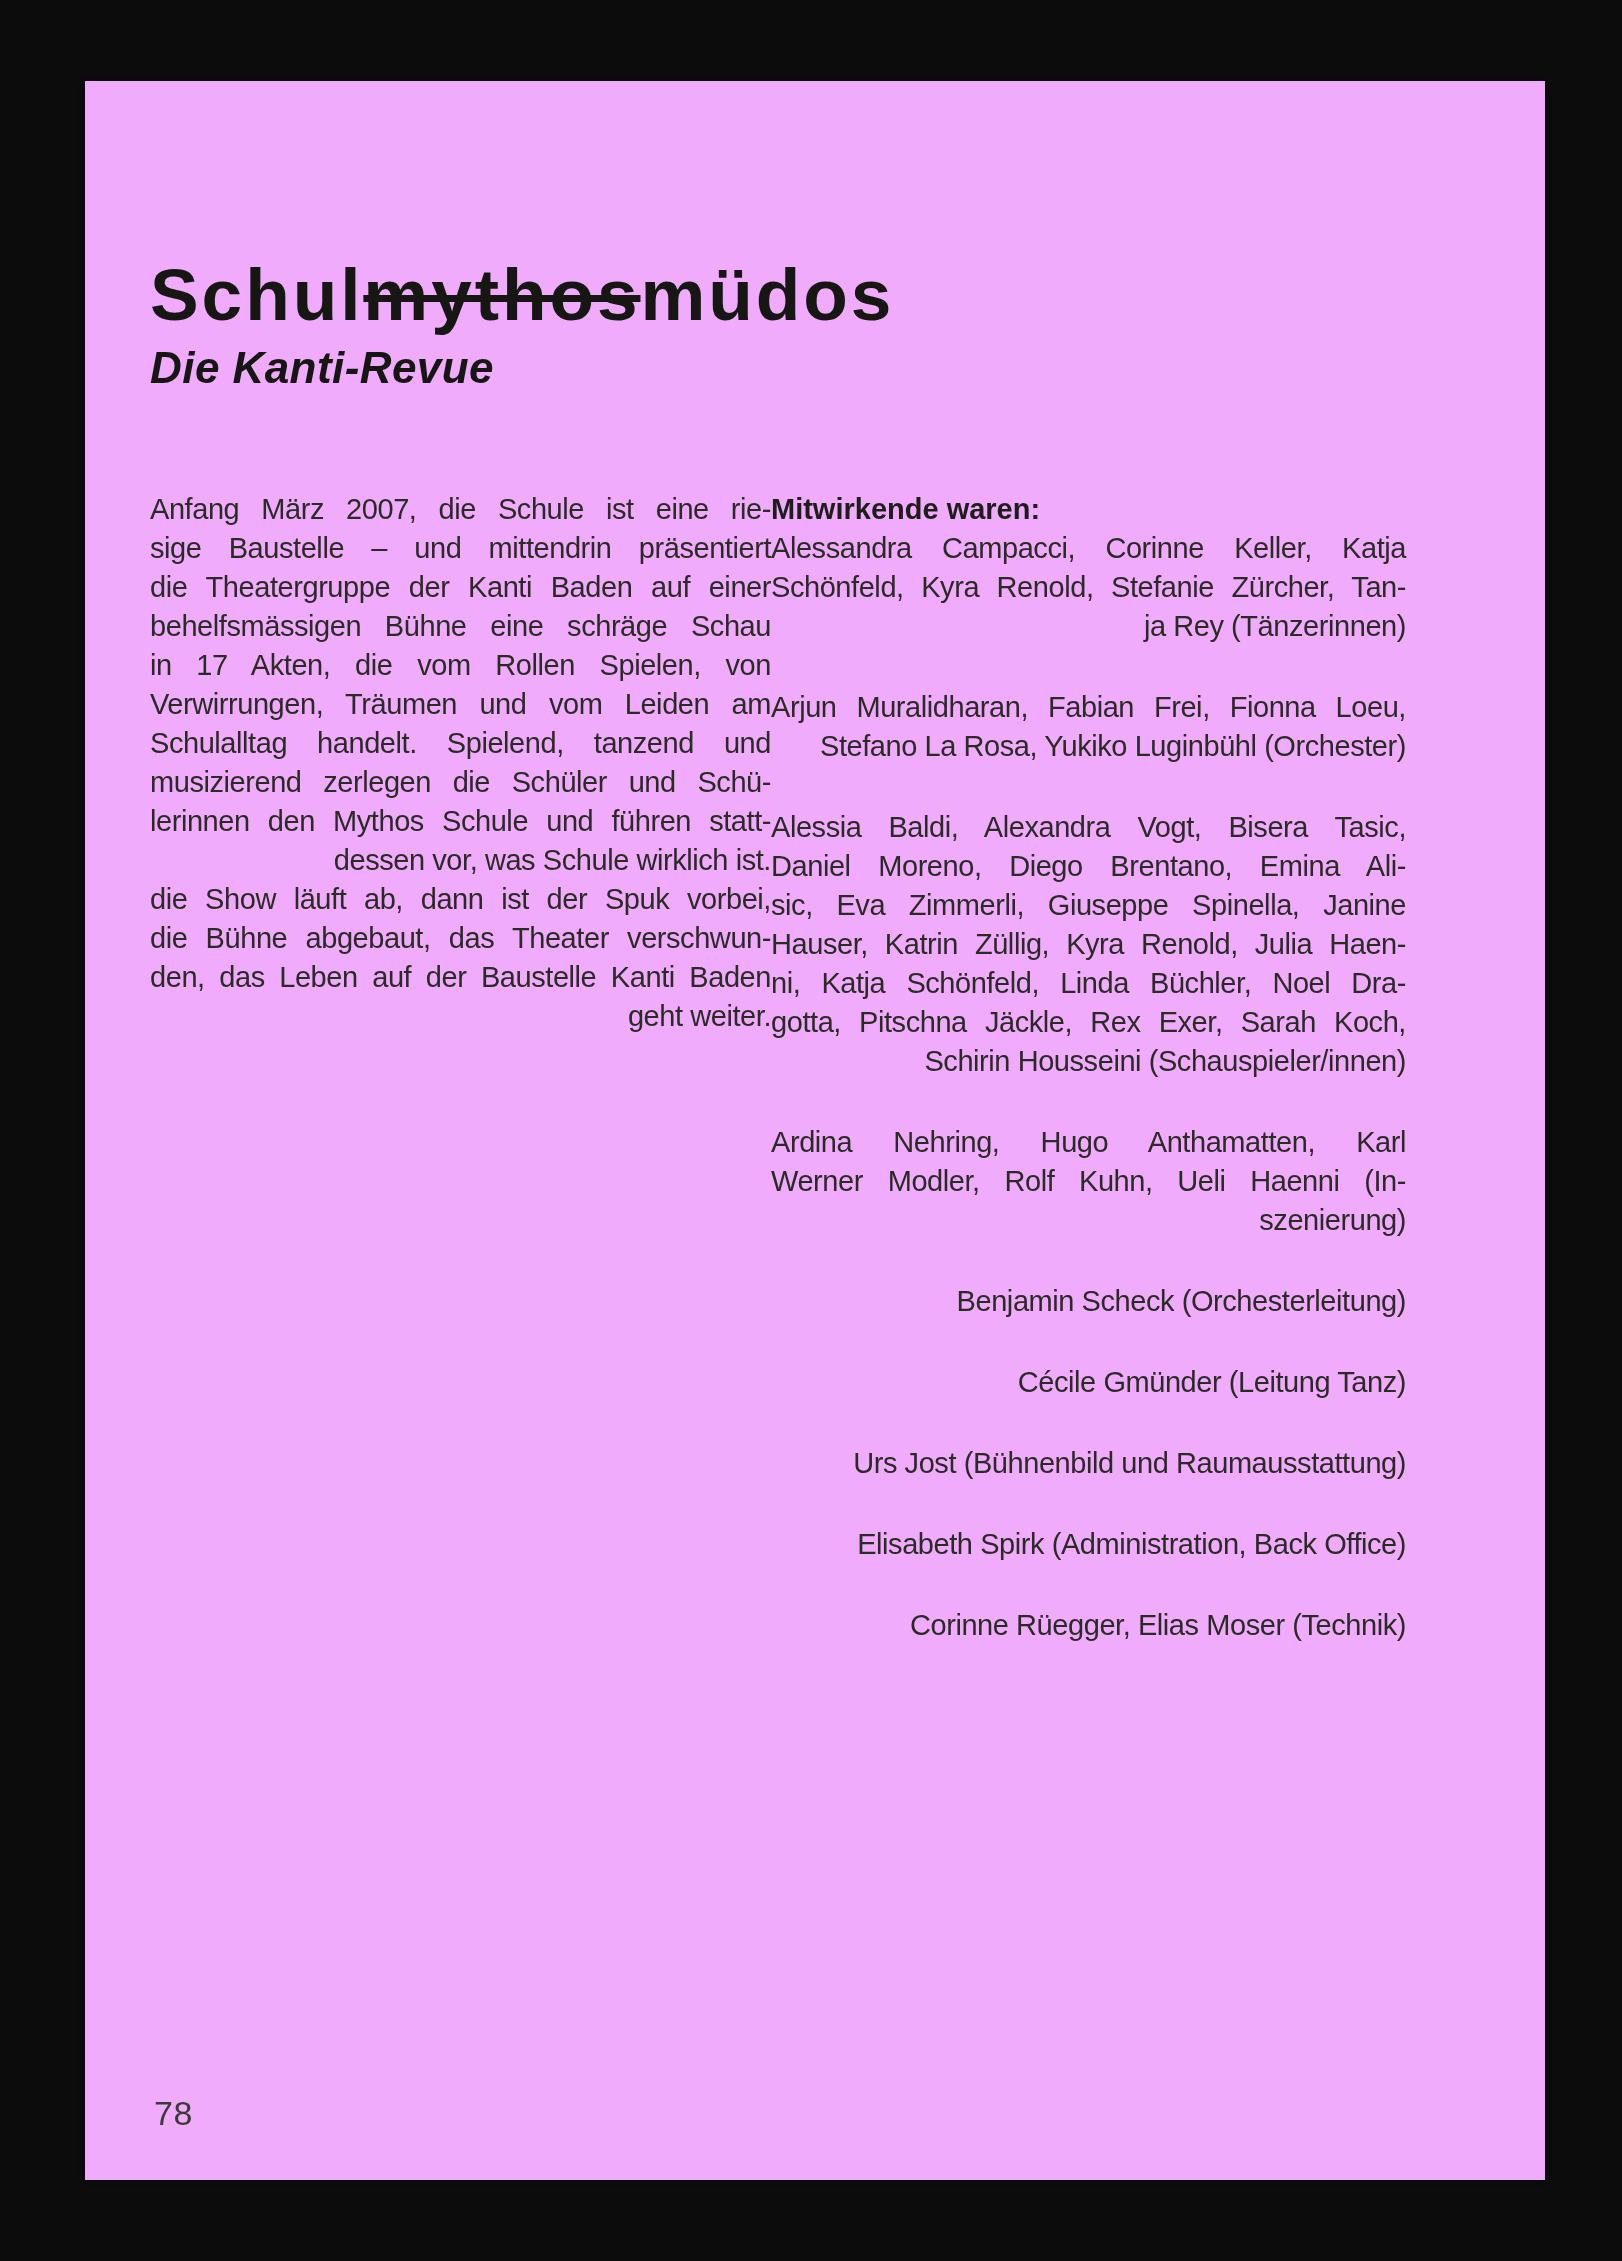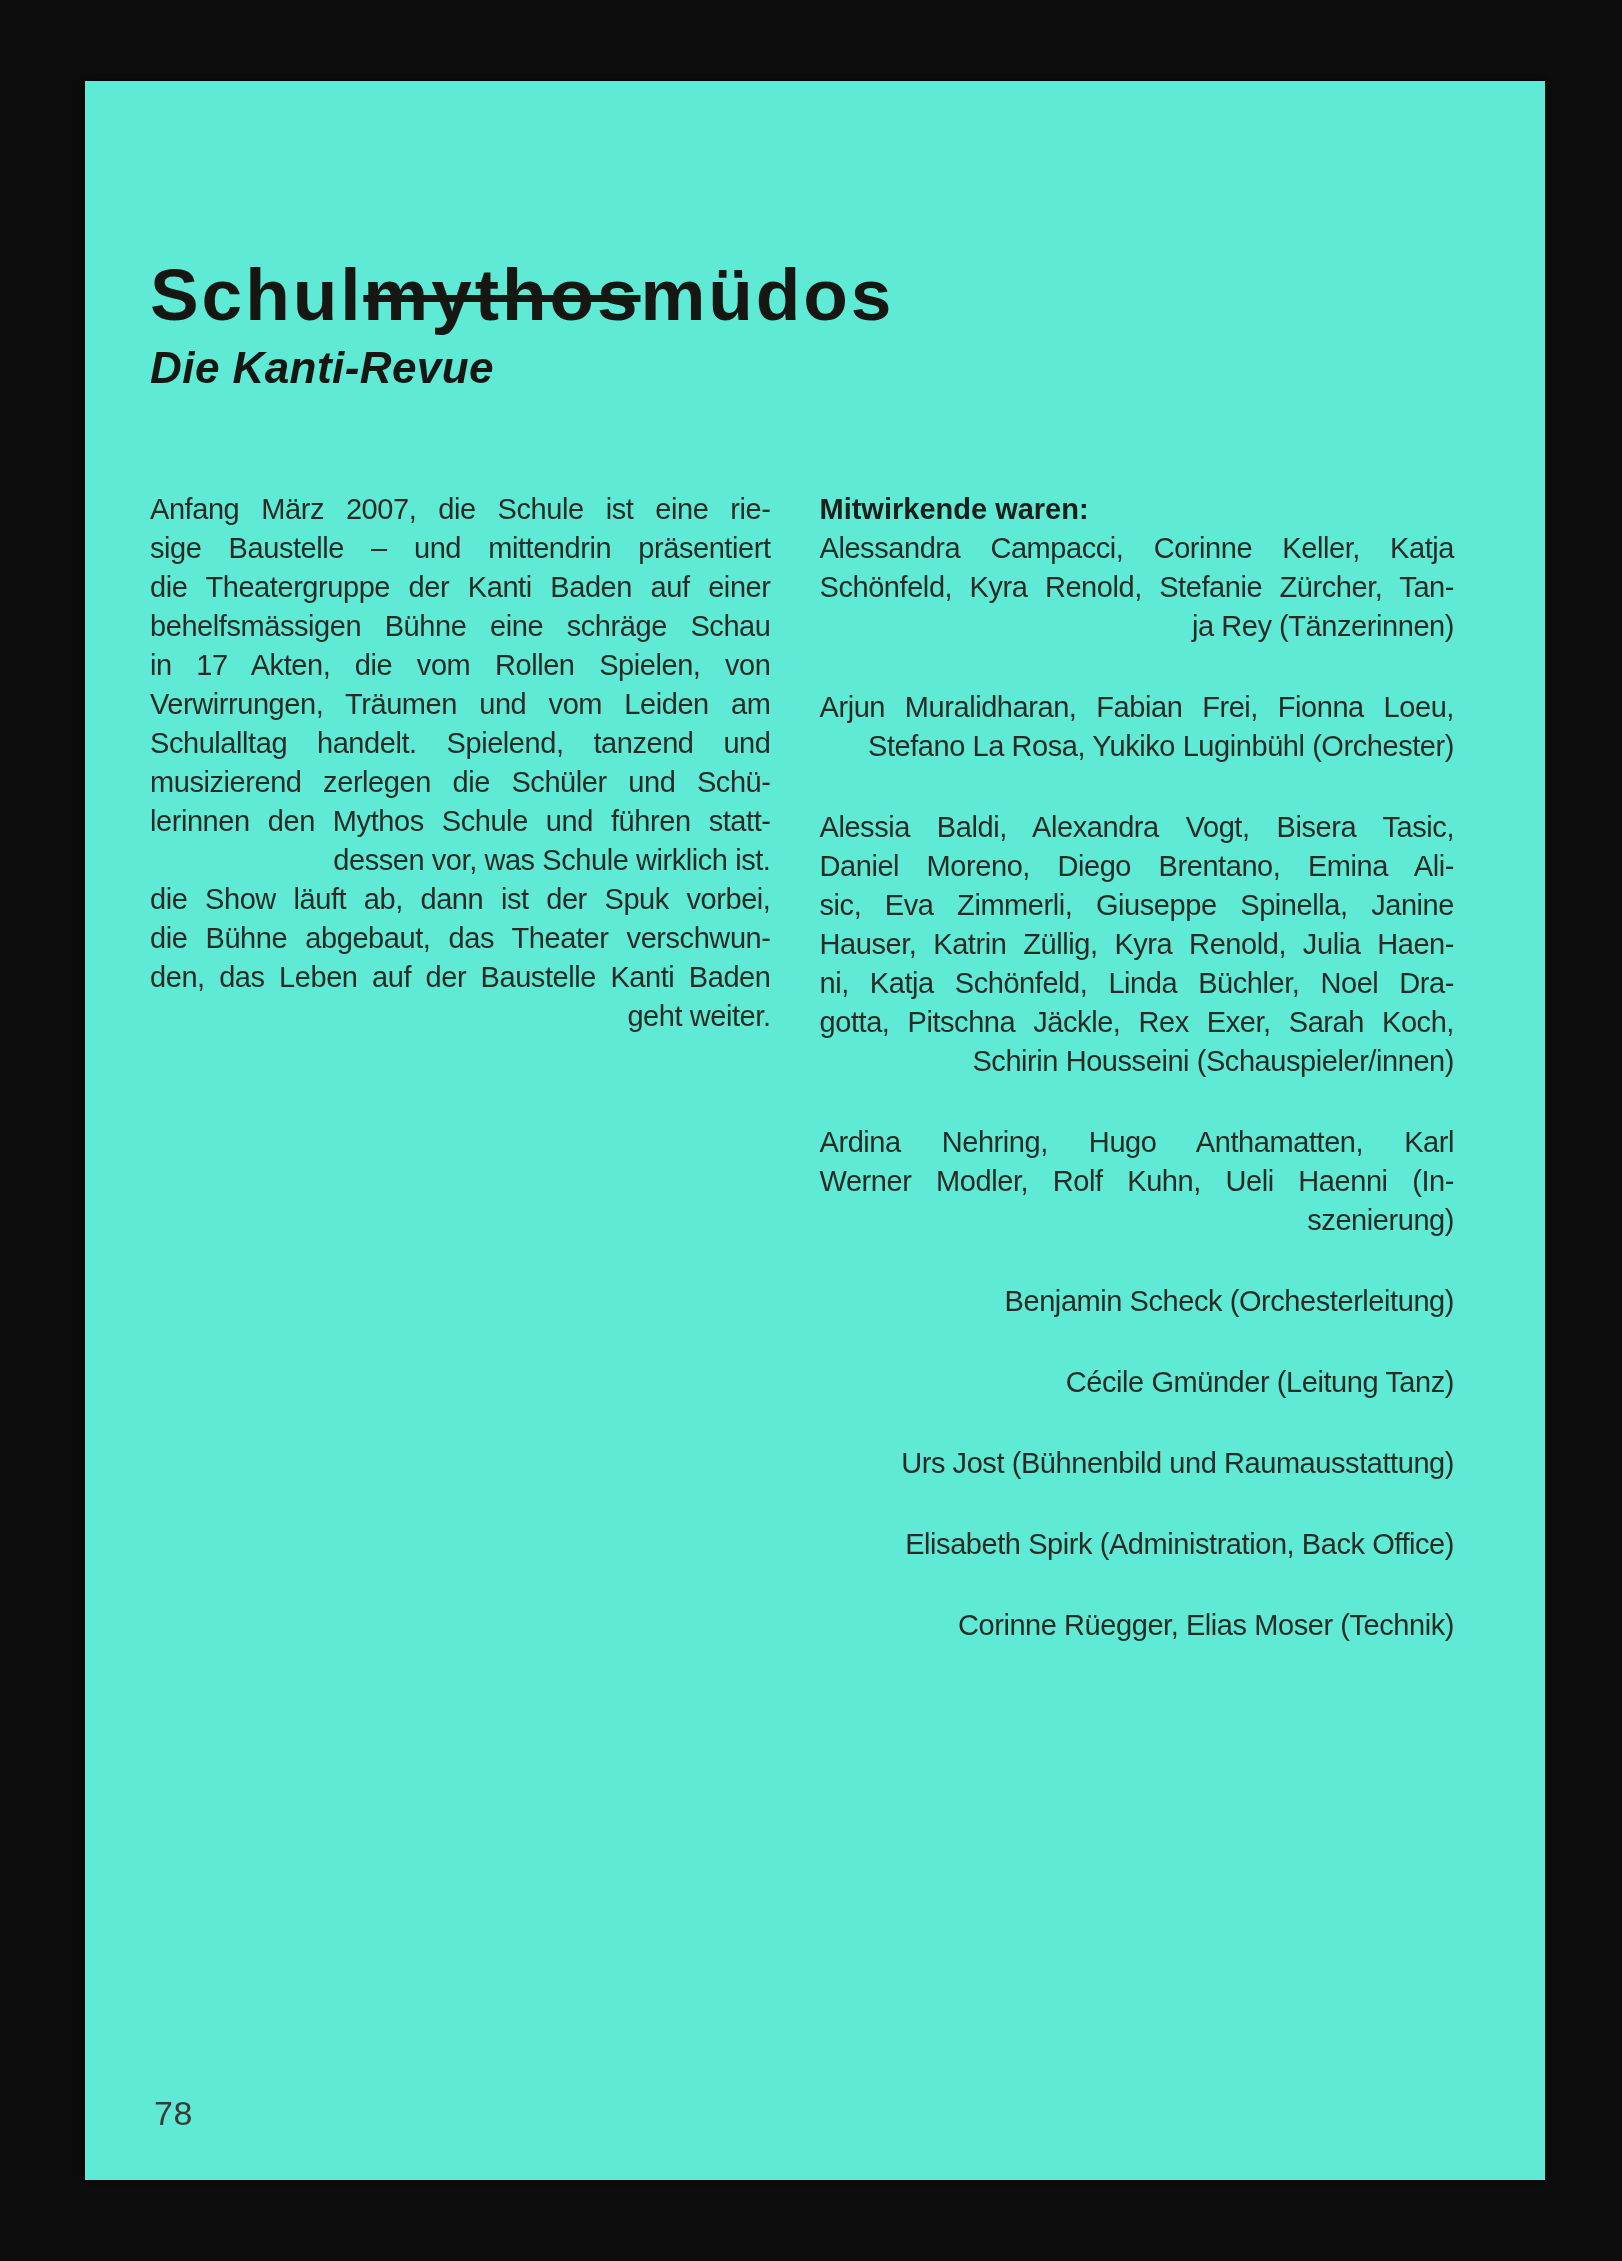--- a/index.html
+++ b/index.html
@@ -6,21 +6,21 @@
   body{
     width:1622px;height:2261px;
     background:#0c0c0c;
     position:relative;
     font-family:"Liberation Sans", sans-serif;
   }
   .page{
     position:absolute;
     left:85px;top:81px;
     width:1460px;height:2099px;
-    background:#5eead4;
+    background:#f0abfc;
     box-shadow:0 0 4.9px rgba(0,0,0,0.6);
   }
   .inner{
     padding:0 91px 0 65px;
   }
   .title{
     margin:175px 0 0 0;
     font-size:73px;
     font-weight:bold;
     letter-spacing:0.04em;
@@ -36,21 +36,20 @@
   .subtitle{
     font-size:44px;
     font-weight:bold;
     font-style:italic;
     color:#161613;
     margin-top:8px;
     letter-spacing:0.01em;
   }
   .columns{
     display:flex;
-    gap:49px;
     margin-top:97px;
     color:#2b2b26;
     font-size:29px;
     line-height:39px;
   }
   .col-left{width:621px;}
   .col-right{width:635px;}
   .line{
     white-space:nowrap;
     letter-spacing:-0.015em;

